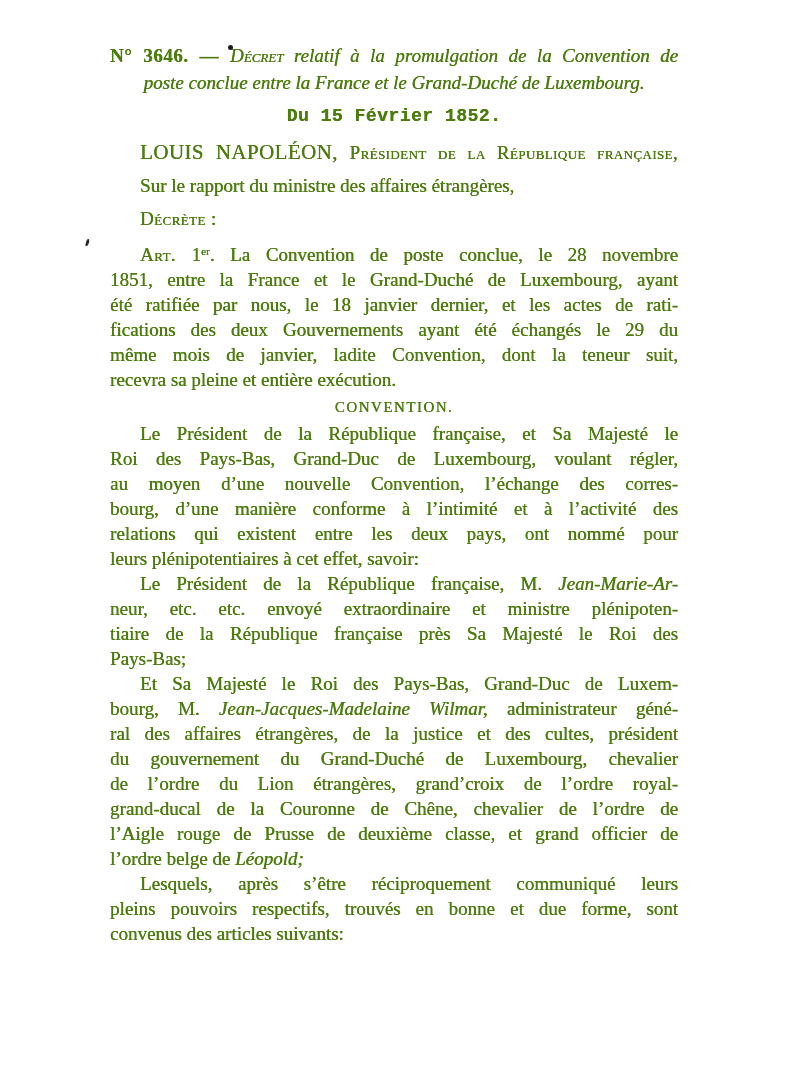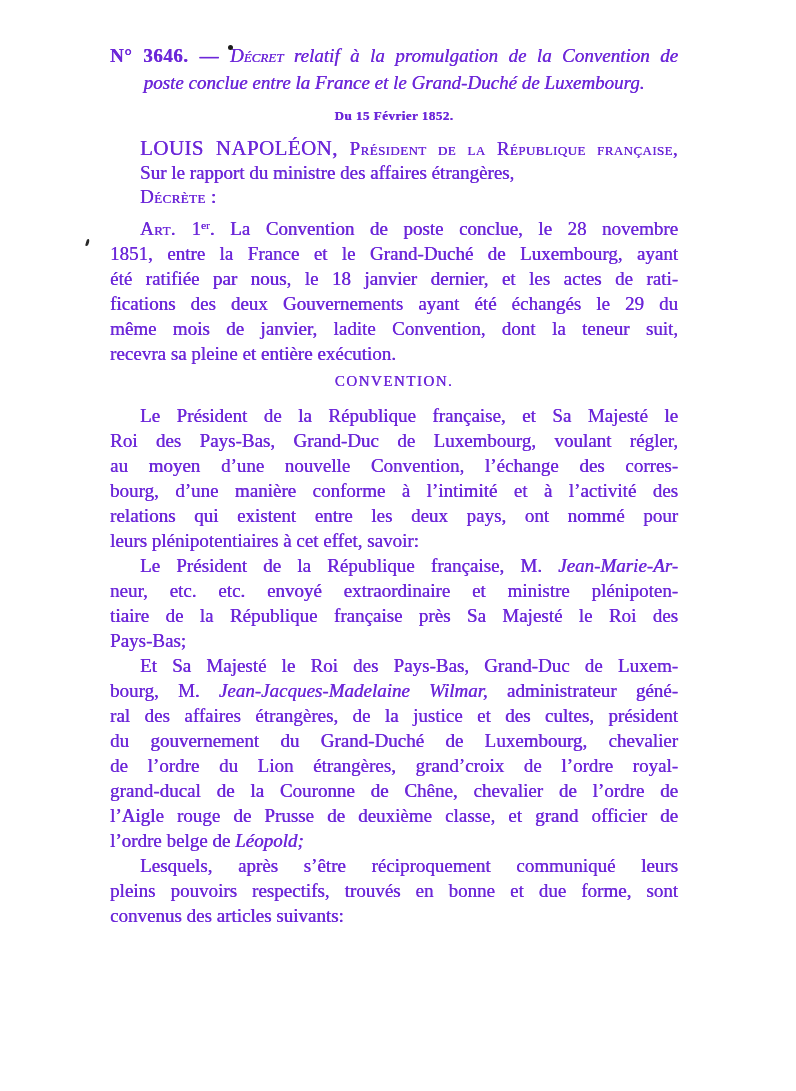--- a/index.html
+++ b/index.html
@@ -3,21 +3,21 @@
 <meta charset="utf-8">
 <style>
   html, body { margin: 0; padding: 0; background: #ffffff; }
 
   .page {
     position: relative;
     width: 796px;
     height: 1091px;
     box-sizing: border-box;
     background: #ffffff;
-    color: #6d28d9;
+    color: #4d7c0f;
     font-family: "Liberation Serif", "DejaVu Serif", serif;
     font-size: 19px;
     line-height: 25px;
     padding: 42px 118px 12px 110px;
     overflow: hidden;
     text-shadow: 0.35px 0 0 currentColor; 
   }
 
   
   .line { text-align: justify; }
@@ -27,40 +27,41 @@
   .line.ind { text-indent: 30px; }
 
   
   .hdr { font-style: italic; font-size: 19px; line-height: 27px; }
   .hdr .lead { font-style: normal; font-weight: 700; letter-spacing: 0.5px; }
   .isc { font-variant: small-caps; }
 
   .date {
     text-align: center;
     font-weight: 700;
-    font-size: 13px;
+    font-size: 18px;
     line-height: 20px;
     margin-top: 10px;
     letter-spacing: 0.5px;
+    font-family: Liberation Mono, monospace;
   }
 
-  .pre { margin-top: 10px; line-height: 24px; }
+  .pre { margin-top: 10px; line-height: 33px; }
   .caps-lead { font-size: 21px; letter-spacing: 0.4px; }
   .sc { font-variant: small-caps; letter-spacing: 0.4px; }
 
   .blk { margin-top: 4px; }
 
   .conv {
     text-align: center;
     text-align-last: center;
     font-size: 15px;
     letter-spacing: 1.5px;
     line-height: 24px;
     margin-top: 3px;
-    margin-bottom: 10px;
+    margin-bottom: 2px;
   }
 
   .sup { font-size: 0.6em; vertical-align: 0.55em; letter-spacing: 0; }
   .it { font-style: italic; }
 
   
   .speck-dash-dot {
     position: absolute; left: 228px; top: 45px;
     width: 5px; height: 5px; border-radius: 50%;
     background: #1b1b1b;

